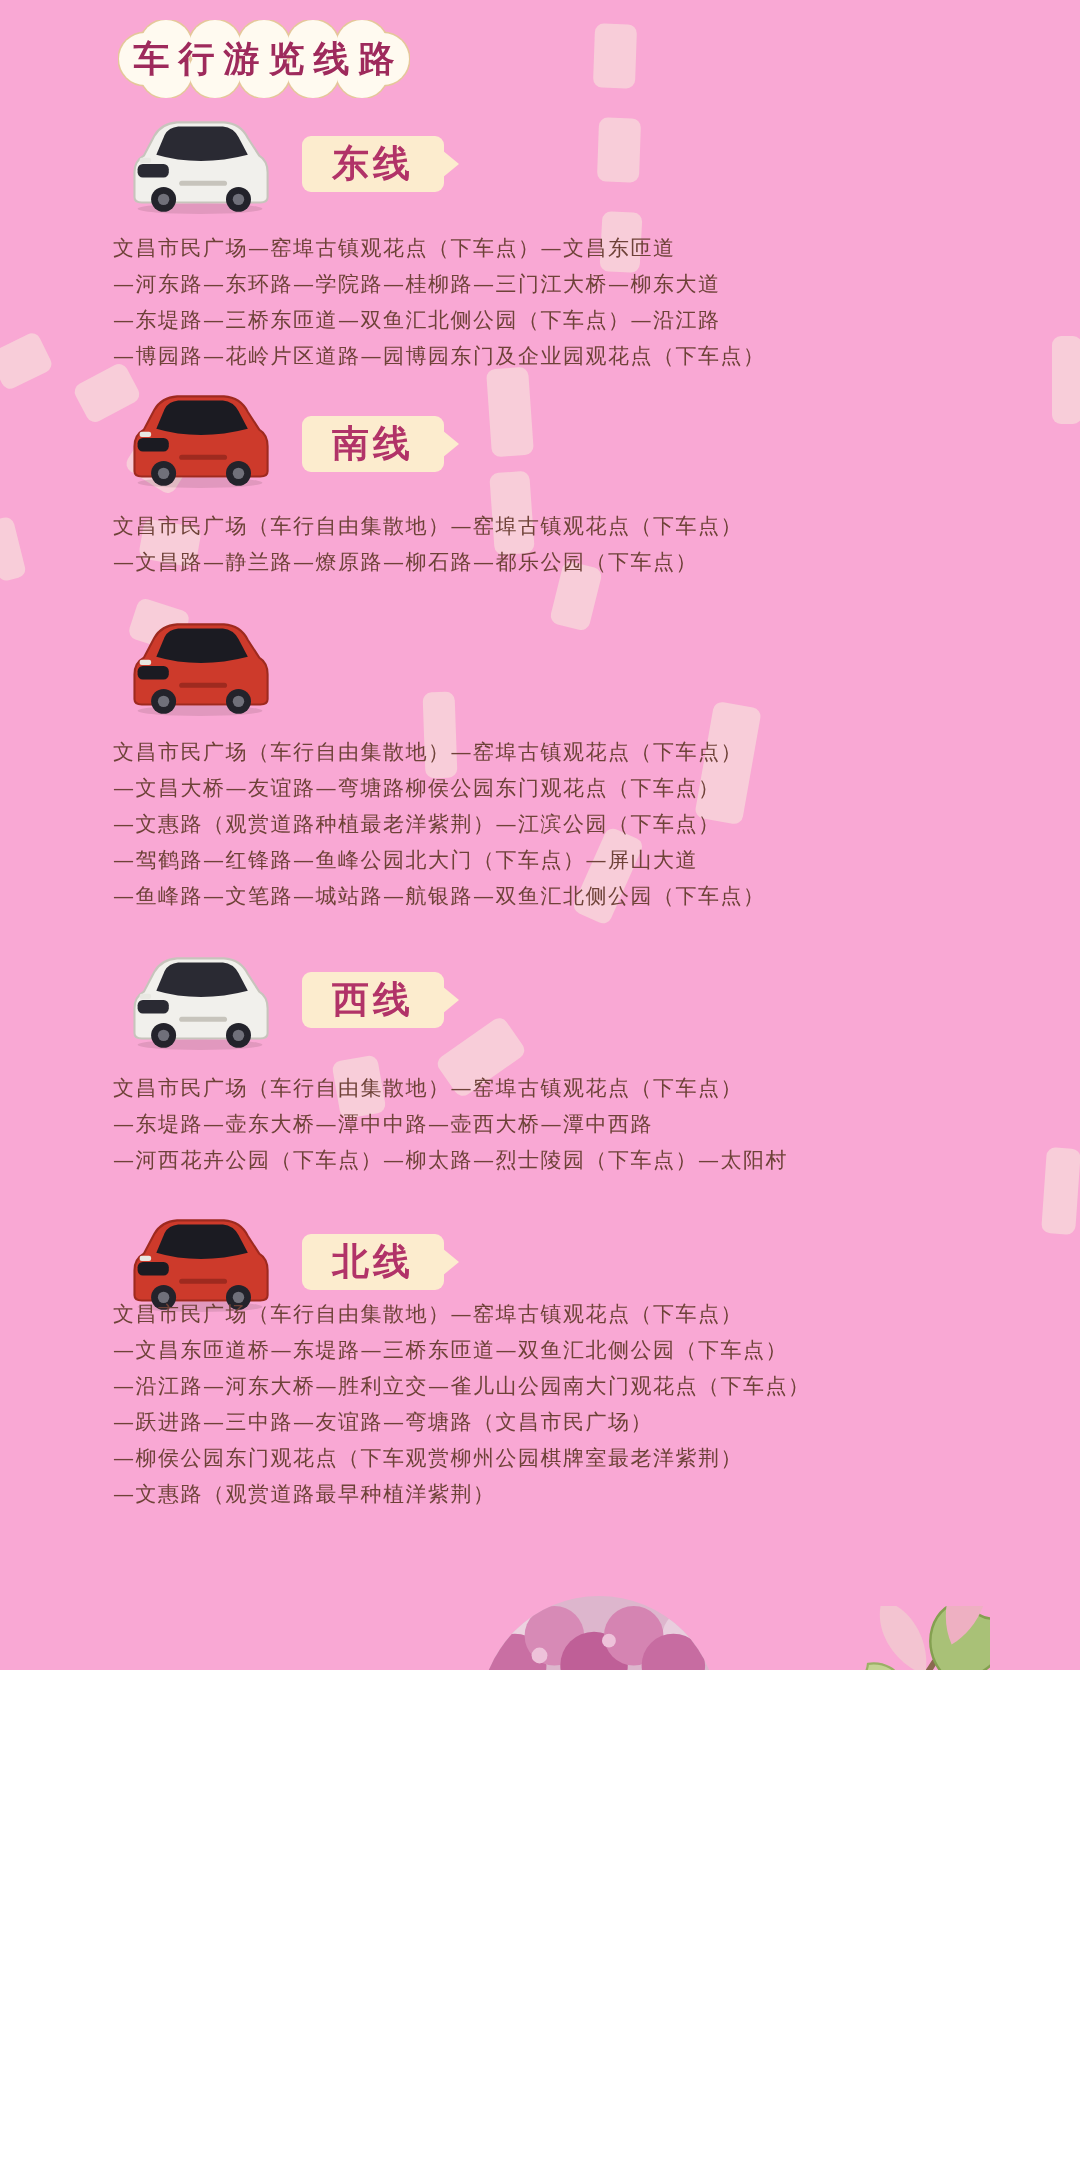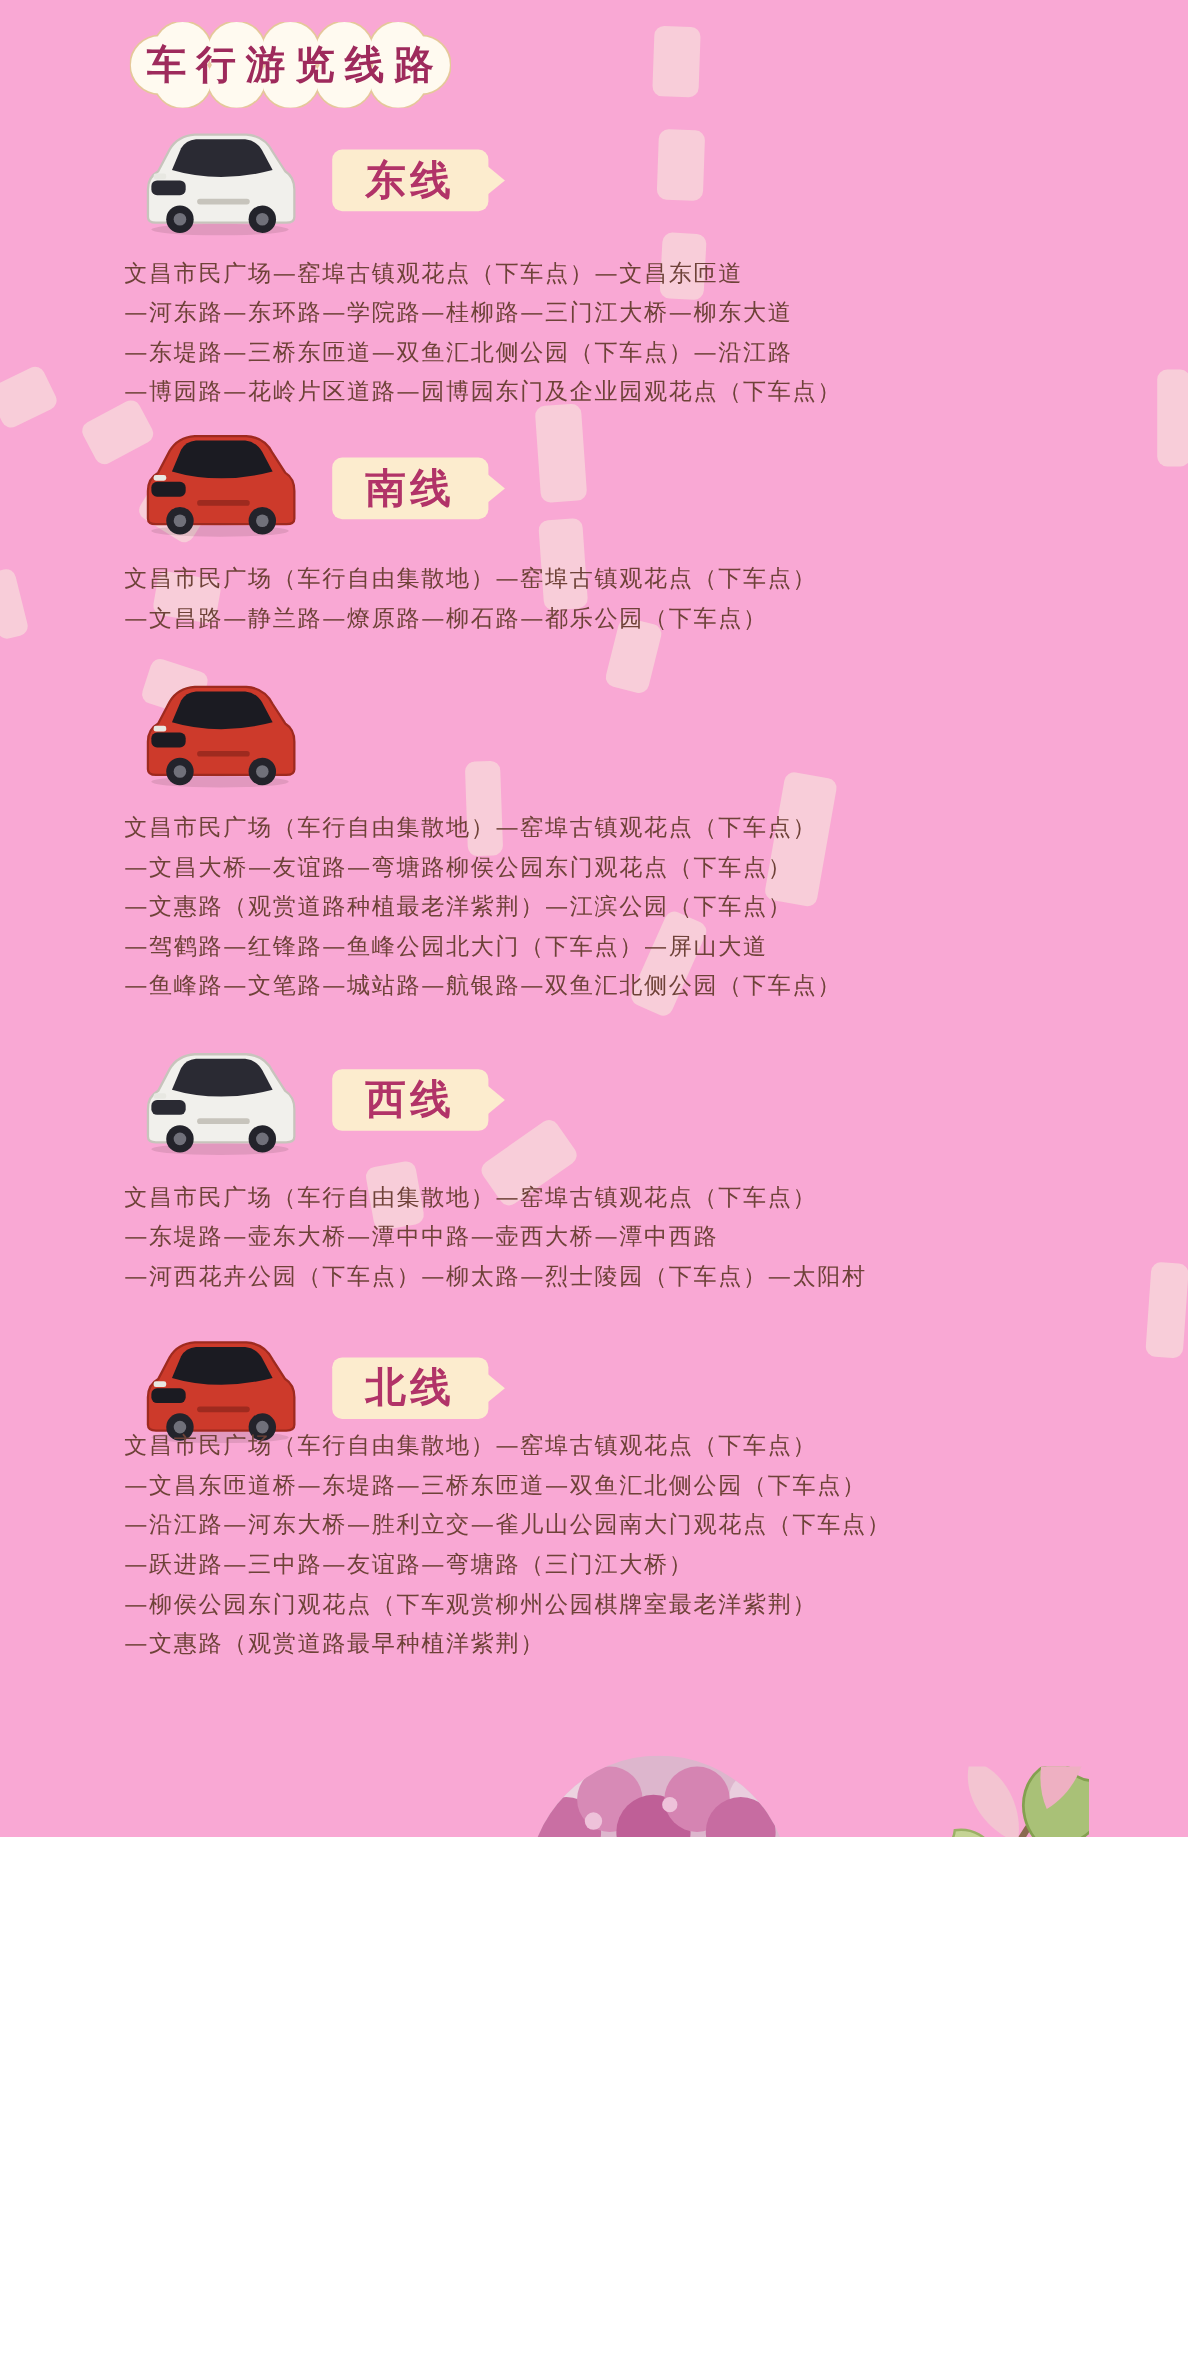--- a/index.html
+++ b/index.html
@@ -183,21 +183,21 @@
   <svg class="car-svg car-red" style="top:1210px" viewBox="0 0 160 100">
       <use href="#car-shape"></use>
     </svg>
   <div class="badge" style="top:1234px">
     <span class="badge-label">北线</span>
   </div>
   <div class="routes" style="top:1296px">
     <div class="route-line">文昌市民广场（车行自由集散地）—窑埠古镇观花点（下车点）</div>
     <div class="route-line">—文昌东匝道桥—东堤路—三桥东匝道—双鱼汇北侧公园（下车点）</div>
     <div class="route-line">—沿江路—河东大桥—胜利立交—雀儿山公园南大门观花点（下车点）</div>
-    <div class="route-line">—跃进路—三中路—友谊路—弯塘路（三门江大桥）</div>
+    <div class="route-line">—跃进路—三中路—友谊路—弯塘路（文昌市民广场）</div>
     <div class="route-line">—柳侯公园东门观花点（下车观赏柳州公园棋牌室最老洋紫荆）</div>
     <div class="route-line">—文惠路（观赏道路最早种植洋紫荆）</div>
   </div>
 
   <div class="photo-circle" style="left:105px;top:1688px;width:428px;height:428px">
     <svg width="428" height="428" viewBox="0 0 430 430">
       <rect width="430" height="430" fill="#5d8447"></rect>
       <rect x="0" y="180" width="70" height="230" fill="#757c81"></rect>
       <rect x="14" y="70" width="92" height="300" fill="#8d9499"></rect>
       <rect x="40" y="34" width="78" height="10" fill="#cdd2d4"></rect>

